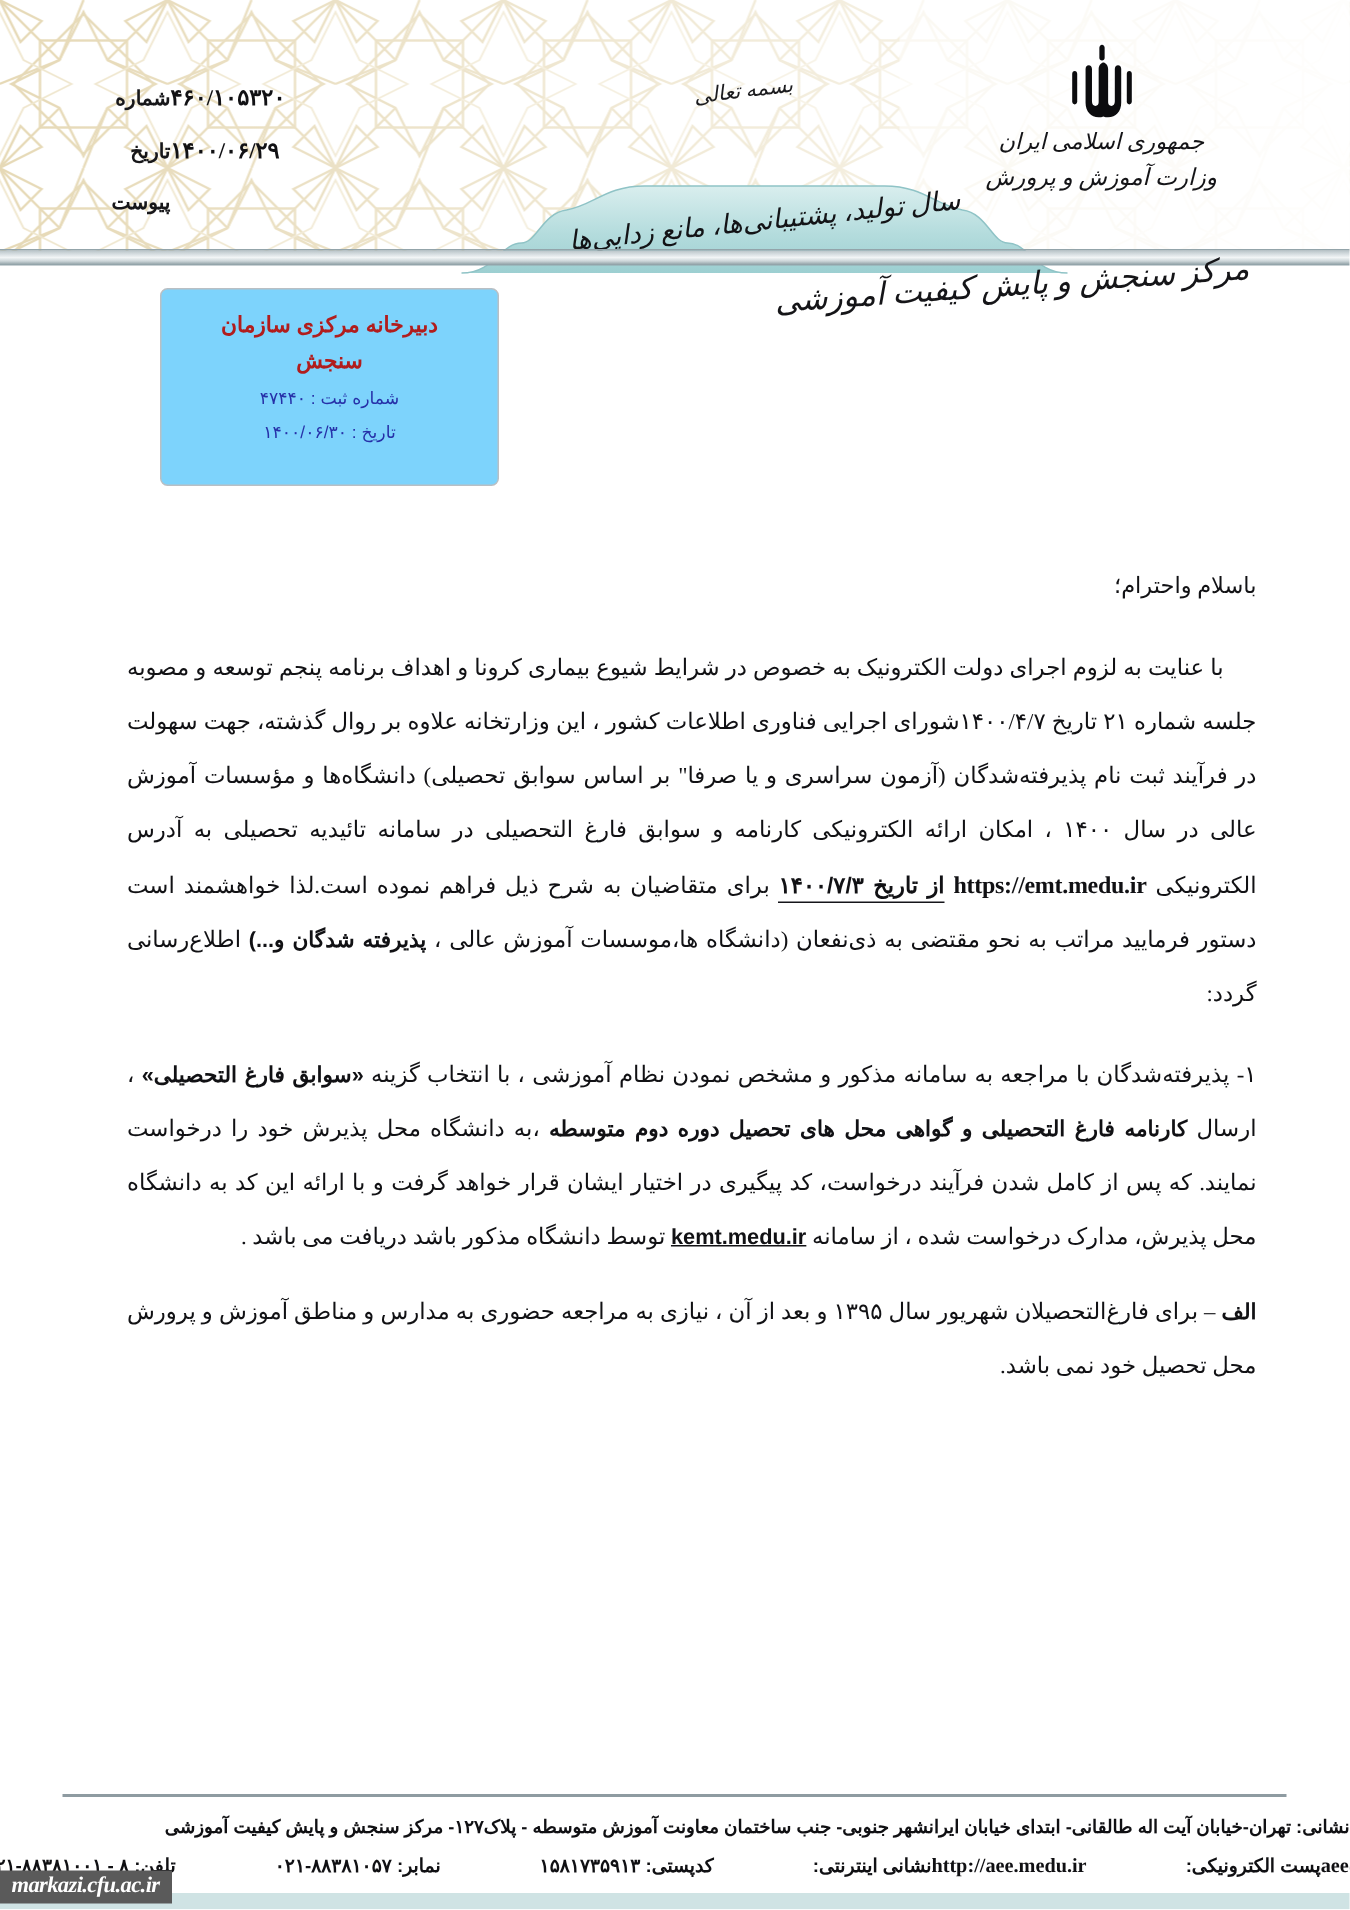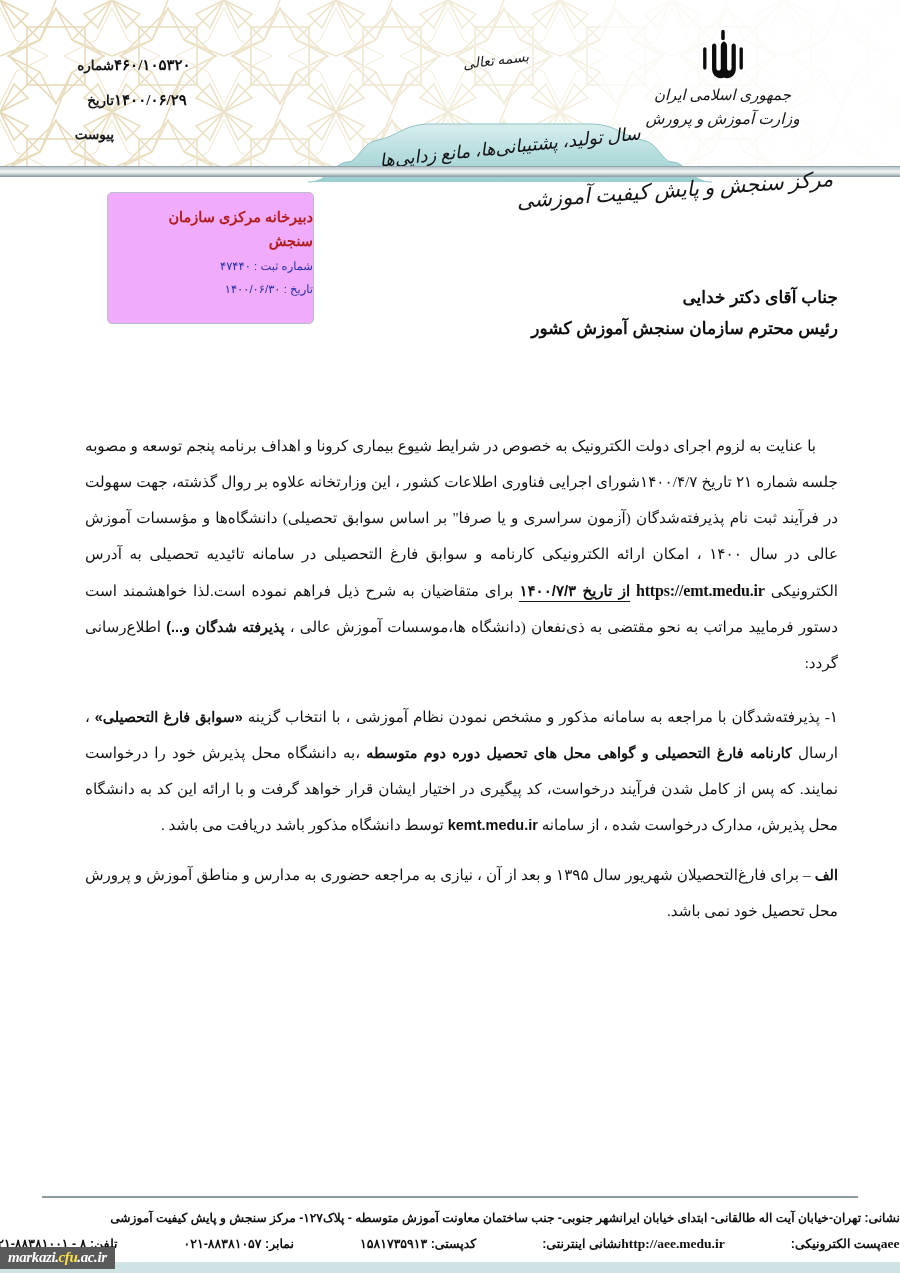--- a/index.html
+++ b/index.html
@@ -93,21 +93,21 @@
     font-size: 14px;
     color: #1b1b1e;
     transform: rotate(-7deg);
     font-style: italic;
   }
 
   
   .emblem-wrap {
     position: absolute;
     top: 28px;
-    right: 70px;
+    right: 58px;
     width: 215px;
     text-align: center;
     direction: rtl;
   }
   .emblem-glyph {
     display: block;
     margin: 0 auto 4px auto;
     width: 58px;
     height: 52px;
   }
@@ -157,29 +157,29 @@
     color: #151518;
     transform: rotate(-4deg);
     white-space: nowrap;
   }
 
   
   .stamp-box {
     position: absolute;
     top: 192px;
     left: 107px;
-    width: 207px;
+    width: 226px;
     height: 132px;
     border: 1px solid #b9bfc4;
     border-radius: 5px;
-    background: #f0abfc;
+    background: #7dd3fc;
     box-sizing: border-box;
     padding-top: 13px;
     direction: rtl;
-    text-align: right;
+    text-align: center;
   }
   .stamp-title {
     font-family: "Liberation Sans", sans-serif;
     font-weight: bold;
     font-size: 14.5px;
     color: #b11d1d;
     line-height: 1.65;
   }
   .stamp-field {
     font-family: "Liberation Sans", sans-serif;
@@ -247,20 +247,21 @@
     unicode-bidi: embed;
     font-size: 16px;
     letter-spacing: -0.2px;
   }
   .latin-sans {
     font-family: "Liberation Sans", sans-serif;
     font-weight: bold;
     direction: ltr;
     unicode-bidi: embed;
     font-size: 14.5px;
+    text-decoration: underline;
   }
   .u-date {
     font-family: "Liberation Sans", sans-serif;
     font-weight: bold;
     font-size: 15px;
     border-bottom: 1.6px solid #15151a;
     padding-bottom: 2px;
   }
   .list-item {
     font-family: "Liberation Serif", serif;
@@ -341,21 +342,21 @@
     padding: 2px 8px 3px 8px;
     font-family: "Liberation Serif", serif;
     font-weight: bold;
     font-style: italic;
     font-size: 15px;
     color: #ffffff;
     letter-spacing: -0.4px;
     direction: ltr;
     z-index: 30;
   }
-  .watermark .hl { color: #fde047; font-style: italic; }
+  .watermark .hl { color: #ffffff; font-style: italic; }
 </style>
 </head>
 <body>
 
 <div class="page">
 
   <div class="header-band">
     <svg class="pattern-svg" viewBox="0 0 900 168" preserveAspectRatio="none">
       <defs>
         <pattern id="star8" width="112" height="112" patternUnits="userSpaceOnUse">
@@ -446,25 +447,22 @@
 
   <div class="dept-title">مرکز سنجش و پایش کیفیت آموزشی</div>
 
   <div class="stamp-box">
     <div class="stamp-title">دبیرخانه مرکزی سازمان</div>
     <div class="stamp-title">سنجش</div>
     <div class="stamp-field">شماره ثبت : ۴۷۴۴۰</div>
     <div class="stamp-field">تاریخ : ۱۴۰۰/۰۶/۳۰</div>
   </div>
 
-  <div class="recipient">
-    <div class="recipient-line">جناب آقای دکتر خدایی</div>
-    <div class="recipient-line">رئیس محترم سازمان سنجش آموزش کشور</div>
-  </div>
-
+
+  <div class="salutation">باسلام واحترام؛</div>
 
   <div class="body-area">
 
     <p class="para"><span>با عنایت به لزوم اجرای دولت الکترونیک به خصوص در شرایط شیوع بیماری کرونا و اهداف برنامه پنجم توسعه و مصوبه جلسه شماره ۲۱ تاریخ ۱۴۰۰/۴/۷شورای اجرایی فناوری اطلاعات کشور ، این وزارتخانه علاوه بر روال گذشته، جهت سهولت در فرآیند ثبت نام پذیرفته‌شدگان (آزمون سراسری و یا صرفا" بر اساس سوابق تحصیلی)  دانشگاه‌ها و مؤسسات آموزش عالی در سال ۱۴۰۰ ، امکان ارائه الکترونیکی کارنامه و سوابق فارغ التحصیلی در سامانه تائیدیه تحصیلی به آدرس الکترونیکی</span>
       <span class="latin">https://emt.medu.ir</span>
       <span class="u-date"><span>از تاریخ</span>
         <span>۱۴۰۰/۷/۳</span></span>
       <span>برای متقاضیان به شرح ذیل فراهم نموده است.لذا خواهشمند است دستور فرمایید مراتب به نحو مقتضی به ذی‌نفعان (دانشگاه ها،موسسات آموزش عالی ،</span>
       <span class="b">پذیرفته شدگان و...)</span>
       <span>اطلاع‌رسانی گردد:</span>

